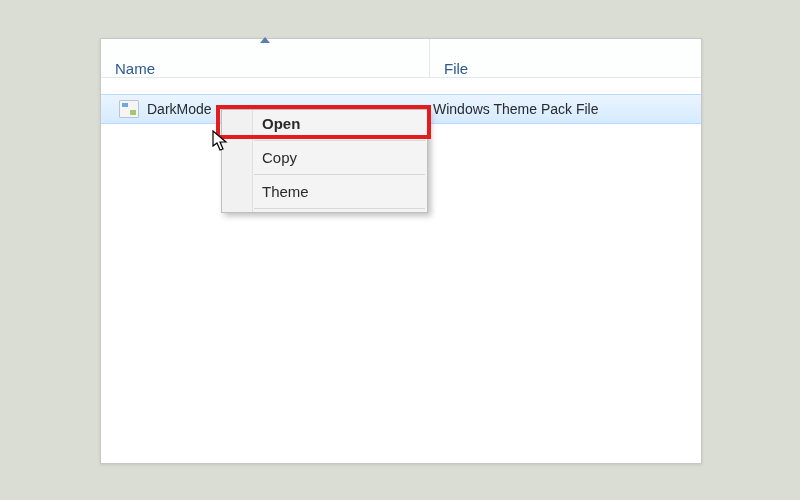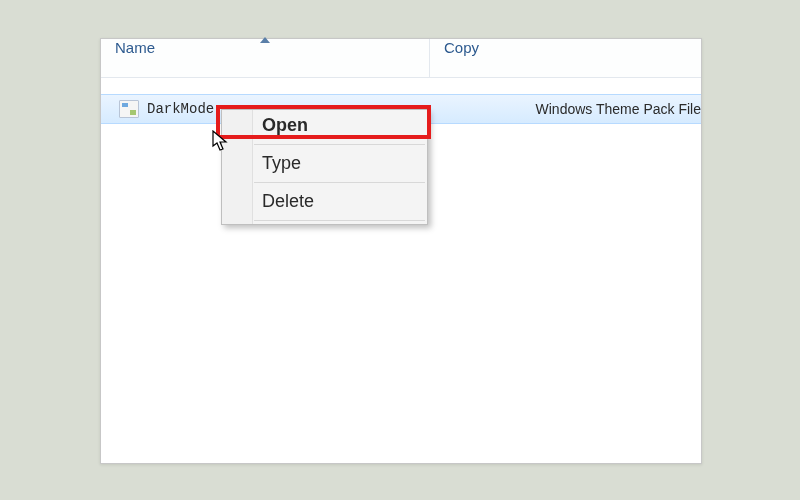--- a/index.html
+++ b/index.html
@@ -25,21 +25,21 @@
     box-shadow: 0 1px 3px rgba(0,0,0,0.1);
   }
   .headers {
     display: flex;
     height: 38px;
     border-bottom: 1px solid #e3e8ee;
     background: #fdfefe;
   }
   .col-header {
     display: flex;
-    align-items: flex-start;
+    align-items: flex-end;
     padding: 0 14px;
     color: #2d5a8f;
     font-size: 15px;
     border-right: 1px solid #e3e8ee;
     position: relative;
   }
   .col-name { width: 300px; }
   .col-type { flex: 1; border-right: none; }
   .sort-arrow {
     position: absolute;
@@ -60,27 +60,25 @@
     border-top: 1px solid #b7daff;
     border-bottom: 1px solid #b7daff;
   }
   .file-cell-name {
     width: 300px;
     display: flex;
     align-items: center;
     padding-left: 18px;
     gap: 8px;
     color: #2a2a2a;
-    font-family: Liberation Mono, monospace;
   }
   .file-cell-type {
     flex: 1;
     color: #2a2a2a;
     padding-left: 14px;
-    text-align: right;
   }
   .file-icon {
     width: 18px; height: 16px;
     background: #f5f5f5;
     border: 1px solid #b8c4d6;
     position: relative;
     border-radius: 1px;
   }
   .file-icon::before {
     content: "";
@@ -111,21 +109,21 @@
     position: absolute;
     left: 0; top: 0; bottom: 0;
     width: 30px;
     border-right: 1px solid #e0e0e0;
     background: #f1f1f1;
   }
   .ctx-item {
     position: relative;
     padding: 5px 10px 5px 40px;
     color: #2a2a2a;
-    font-size: 18px;
+    font-size: 15px;
   }
   .ctx-item.bold { font-weight: 700; }
   .ctx-sep {
     position: relative;
     margin: 3px 2px 3px 32px;
     height: 1px;
     background: #d8d8d8;
   }
   .highlight-open {
     position: absolute;
@@ -150,21 +148,21 @@
 </head>
 <body>
 
 <div class="window">
   <div class="headers">
     <div class="col-header col-name">
       <span>Name</span>
       <span class="sort-arrow"></span>
     </div>
     <div class="col-header col-type">
-      <span>Copy</span>
+      <span>File</span>
     </div>
   </div>
 
   <div class="file-row">
     <div class="file-cell-name">
       <span class="file-icon"></span>
       <span>DarkMode</span>
     </div>
     <div class="file-cell-type">
       <span>Windows Theme Pack File</span>
@@ -172,25 +170,25 @@
   </div>
 </div>
 
 <div class="ctx-menu">
   <div class="gutter"></div>
   <div class="ctx-item bold">
     <span>Open</span>
   </div>
   <div class="ctx-sep"></div>
   <div class="ctx-item">
-    <span>Type</span>
+    <span>Copy</span>
   </div>
   <div class="ctx-sep"></div>
   <div class="ctx-item">
-    <span>Delete</span>
+    <span>Theme</span>
   </div>
   <div class="ctx-sep"></div>
 </div>
 
 <div class="highlight-open"></div>
 
 <div class="cursor">
   <svg viewBox="0 0 18 22" width="18" height="22">
     <path d="M1 1 L1 16 L5 13 L8 20 L11 19 L8 12 L14 12 Z" fill="#ffffff" stroke="#000000" stroke-width="1.2"></path>
   </svg>

